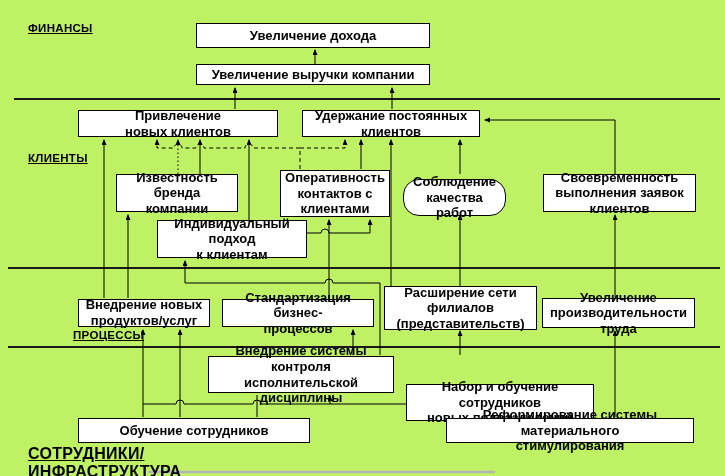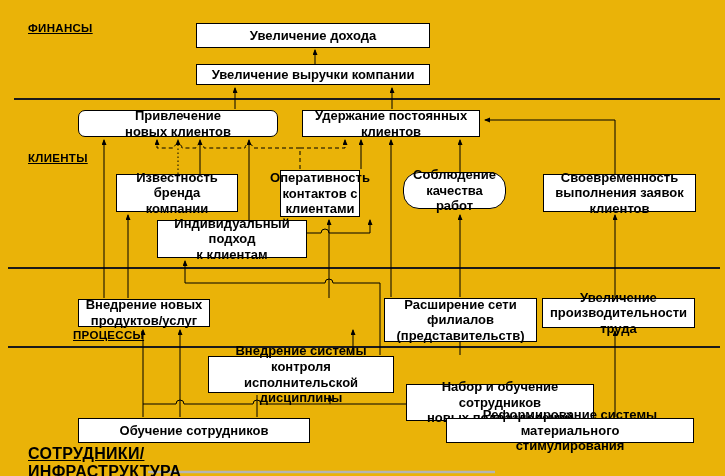--- a/index.html
+++ b/index.html
@@ -1,37 +1,37 @@
 <!DOCTYPE html>
 <html><head>
 <meta charset="utf-8">
 <style>
   html,body{margin:0;padding:0;background:#fff;}
-  #stage{position:relative;width:725px;height:476px;background:#eab308;overflow:hidden;
+  #stage{position:relative;width:725px;height:476px;background:#bef264;overflow:hidden;
          font-family:"Liberation Sans",sans-serif;color:#000;}
   #connector-layer{position:absolute;left:0;top:0;width:725px;height:476px;z-index:1;}
   .node{position:absolute;z-index:2;border:1px solid #000;background:#fff;
         display:flex;align-items:center;justify-content:center;text-align:center;
         font-weight:bold;font-size:13px;line-height:1.2;white-space:pre-line;
         padding:1px 3px;box-sizing:border-box;}
   .zone{position:absolute;z-index:2;font-weight:bold;font-size:11.5px;letter-spacing:.3px;
         text-decoration:underline;white-space:pre-line;line-height:1.15;}
   
   .nA{left:196px;top:23px;width:234px;height:25px;}
   .nB{left:196px;top:64px;width:234px;height:21px;}
-  .nC{left:78px; top:110px;width:200px;height:27px;border-radius:7px;}
+  .nC{left:78px; top:110px;width:200px;height:27px;}
   .nD{left:302px;top:110px;width:178px;height:27px;}
   .nE{left:116px;top:174px;width:122px;height:38px;}
-  .nF{left:280px;top:170px;width:80px; height:47px;}
-  .nG{left:403px;top:172px;width:103px;height:37px;border-radius:16px;}
+  .nF{left:280px;top:170px;width:110px; height:47px;}
+  .nG{left:403px;top:179px;width:103px;height:37px;border-radius:16px;}
   .nH{left:157px;top:220px;width:150px;height:38px;}
   .nI{left:543px;top:174px;width:153px;height:38px;}
   .nJ{left:78px; top:299px;width:132px;height:28px;}
   .nK{left:222px;top:299px;width:152px;height:28px;}
-  .nL{left:384px;top:298px;width:153px;height:44px;}
+  .nL{left:384px;top:286px;width:153px;height:44px;}
   .nM{left:542px;top:298px;width:153px;height:30px;}
   .nN{left:208px;top:356px;width:186px;height:37px;}
   .nO{left:406px;top:356px;width:188px;height:37px;margin-top:28px;}
   .nP{left:78px; top:418px;width:232px;height:25px;}
   .nQ{left:446px;top:418px;width:248px;height:25px;}
   .zfin{left:28px;top:22px;}
   .zcli{left:28px;top:152px;}
   .zpro{left:28px;top:329px;padding-left:45px;}
   .zsta{left:28px;top:445px;font-size:16px;}
 </style>
@@ -105,20 +105,22 @@
 клиентами</div>
   <div class="node nG">Соблюдение
 качества работ</div>
   <div class="node nH">Индивидуальный подход
 к клиентам</div>
   <div class="node nI">Своевременность
 выполнения заявок
 клиентов</div>
   <div class="node nJ">Внедрение новых
 продуктов/услуг</div>
+  <div class="node nK">Стандартизация бизнес-
+процессов</div>
   <div class="node nL">Расширение сети
 филиалов
 (представительств)</div>
   <div class="node nM">Увеличение
 производительности
 труда</div>
   <div class="node nN">Внедрение системы контроля
 исполнительской дисциплины</div>
   <div class="node nO">Набор и обучение сотрудников
 новых подразделений</div>

